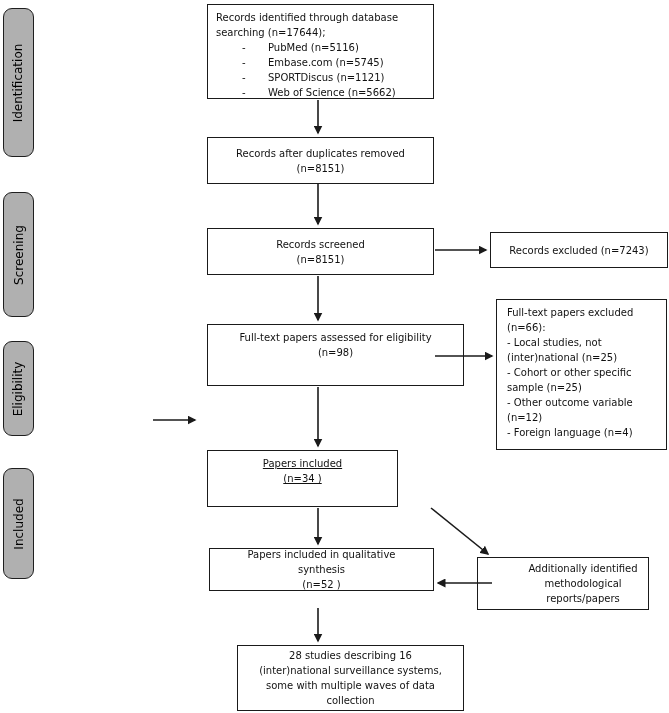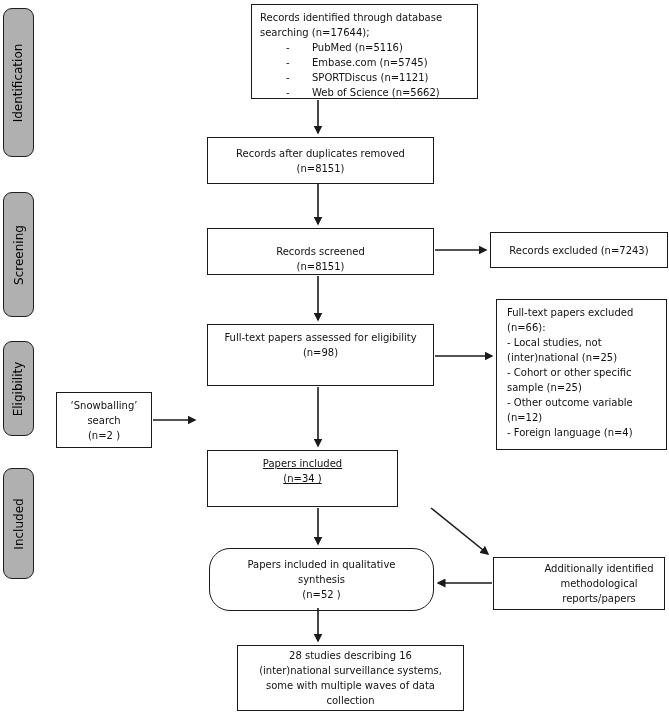--- a/index.html
+++ b/index.html
@@ -18,33 +18,33 @@
   .box-text { white-space:pre-line; text-align:center; }
   .box-text.left { text-align:left; }
   .stage {
     position:absolute; left:3px; width:31px; background:#b0b0b0;
     border:1.5px solid #1f1f1f; border-radius:9px; box-sizing:border-box;
     display:flex; align-items:center; justify-content:center;
   }
   .stage span {
     transform:rotate(-90deg); white-space:nowrap; font-size:12px; color:#000;
   }
-  #b-identified { left:207px; top:4px; width:227px; height:95px; align-items:stretch; padding:5px 8px 0 8px;margin-left:44px; }
+  #b-identified { left:207px; top:4px; width:227px; height:95px; align-items:stretch; padding:5px 8px 0 8px; }
   #b-identified .heading { white-space:pre-line; text-align:left; }
   .bullet-row { display:flex; text-align:left; }
   .bullet-row .dash { margin-left:26px; width:26px; }
   #b-duplicates { left:207px; top:137px; width:227px; height:47px; }
-  #b-screened   { left:207px; top:228px; width:227px; height:47px;justify-content:flex-end; }
+  #b-screened   { left:207px; top:228px; width:227px; height:47px; }
   #b-excluded1  { left:490px; top:232px; width:178px; height:36px; }
-  #b-assessed   { left:207px; top:324px; width:227px; height:62px; }
+  #b-assessed   { left:207px; top:324px; width:257px; height:62px; }
   #b-excluded2  { left:496px; top:299px; width:171px; height:151px; align-items:flex-start; padding:5px 10px; }
   #b-snowball   { left:56px;  top:392px; width:96px;  height:56px; }
   #b-included   { left:207px; top:450px; width:191px; height:57px;text-decoration:underline; }
-  #b-synthesis  { left:209px; top:548px; width:225px; height:63px;border-radius:21px; }
-  #b-additional { left:493px; top:557px; width:172px; height:53px;padding-left:40px; }
+  #b-synthesis  { left:209px; top:548px; width:225px; height:43px; }
+  #b-additional { left:477px; top:557px; width:172px; height:53px;padding-left:40px; }
   #b-final      { left:207px; top:645px; width:227px; height:66px;margin-left:30px; }
   #st-identification { top:8px;   height:149px; }
   #st-screening      { top:192px; height:125px; }
   #st-eligibility    { top:341px; height:95px; }
   #st-included       { top:468px; height:111px; }
   #arrows { position:absolute; left:0; top:0; width:669px; height:713px; pointer-events:none; }
 </style>
 </head>
 <body>
 
@@ -105,25 +105,20 @@
 
   <div class="flowbox" id="b-excluded2">
     <div class="box-text left">Full-text papers excluded
 (n=66):
 - Local studies, not (inter)national (n=25)
 - Cohort or other specific sample (n=25)
 - Other outcome variable (n=12)
 - Foreign language (n=4)</div>
   </div>
 
-  <div class="flowbox center-v" id="b-snowball">
-    <div class="box-text">‘Snowballing’
-search
-(n=2 )</div>
-  </div>
 
   <div class="flowbox top-v" id="b-included">
     <div class="box-text">Papers included
 (n=34 )</div>
   </div>
 
   <div class="flowbox center-v" id="b-synthesis">
     <div class="box-text">Papers included in qualitative
 synthesis
 (n=52 )</div>

